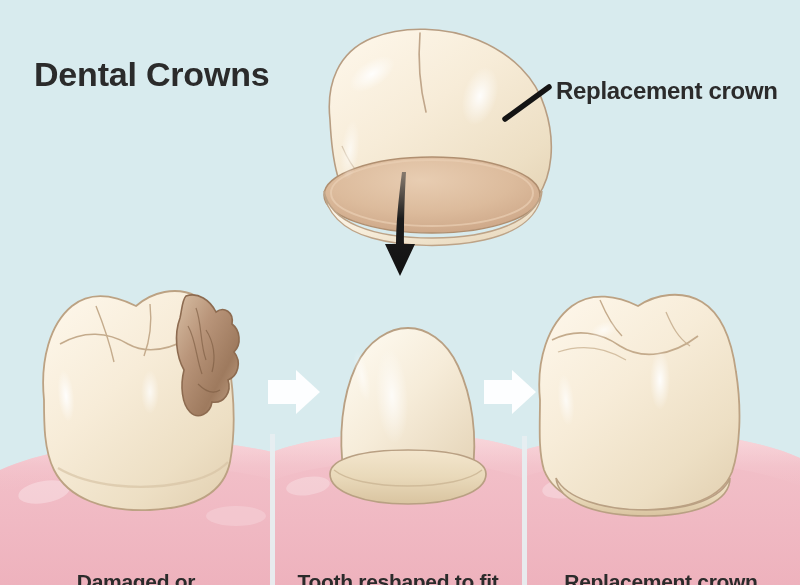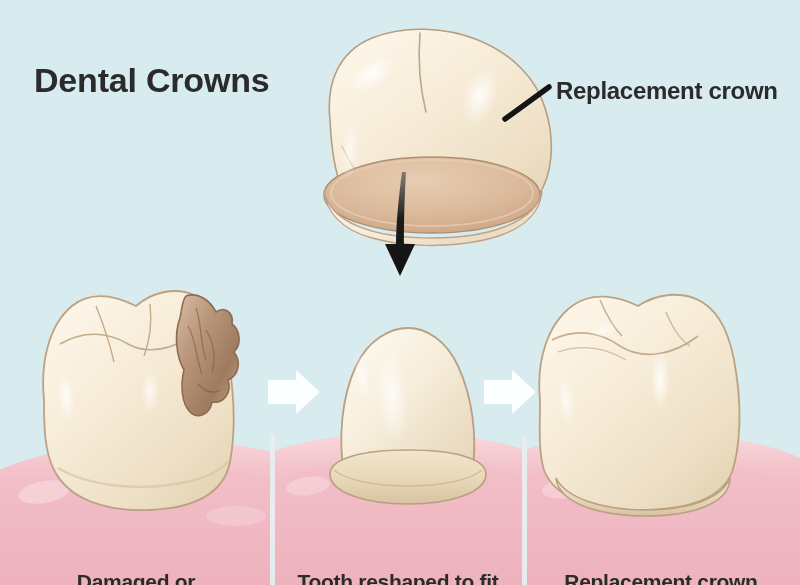--- a/index.html
+++ b/index.html
@@ -26,21 +26,21 @@
   }
   .txt {
     position: absolute;
     color: #2b2b2b;
     font-weight: bold;
     line-height: 1.22;
     white-space: pre;
   }
   #title {
     left: 34px;
-    top: 60px;
+    top: 54px;
     font-size: 34px;
     letter-spacing: -0.2px;
     text-align: center;
   }
   #crown-label {
     left: 556px;
     top: 76px;
     font-size: 24px;
     letter-spacing: -0.3px;
   }

